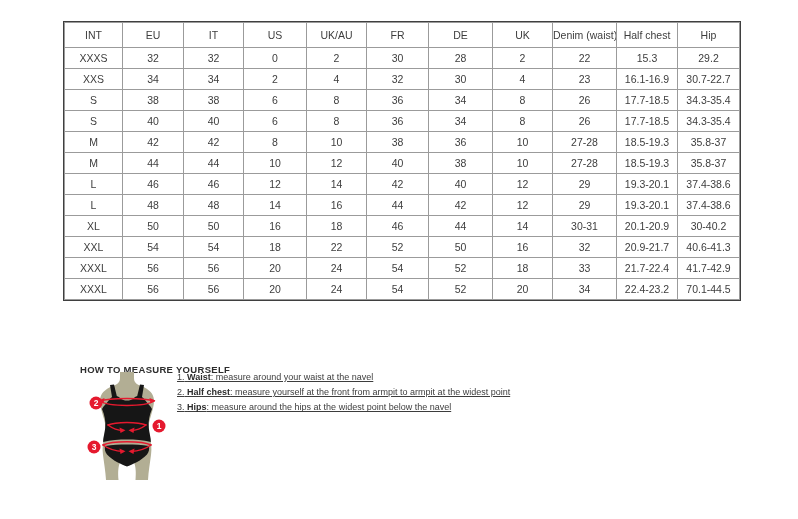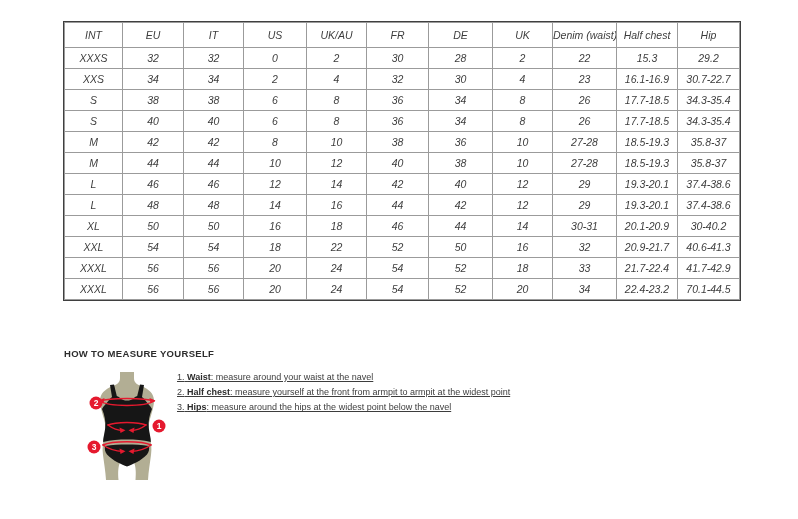--- a/index.html
+++ b/index.html
@@ -8,32 +8,32 @@
     font-family:"Liberation Sans", sans-serif;
     color:#3d3d3d;overflow:hidden;
   }
   
   .table-wrap{
     position:absolute;left:63px;top:21px;
     border:1px solid var(--outer-border,#3f3f3f);
   }
   table.size-table{
     border-collapse:collapse;table-layout:fixed;width:675px;
-    font-size:10.5px;color:#3d3d3d;font-style:italic;
+    font-size:10.5px;color:#3d3d3d;
   }
   table.size-table th, table.size-table td{
     border:1px solid var(--inner-border,#9b9b9b);
     text-align:center;vertical-align:middle;
     font-weight:normal;padding:0;white-space:nowrap;overflow:hidden;
   }
   table.size-table th{height:24px;}
   table.size-table td{height:20px;}
   
   .measure-title{
-    position:absolute;left:64px;top:348px;margin:0;
+    position:absolute;left:64px;top:348px;margin:16px;
     font-size:9.5px;font-weight:bold;letter-spacing:0.3px;color:#2d2d2d;
   }
   .figure{
     position:absolute;left:84px;top:369px;width:92px;height:120px;
   }
   .steps{
     position:absolute;left:177px;top:370px;
     font-size:9px;line-height:15.2px;color:#3d3d3d;text-decoration:underline;
   }
   .steps .step{white-space:nowrap;}

